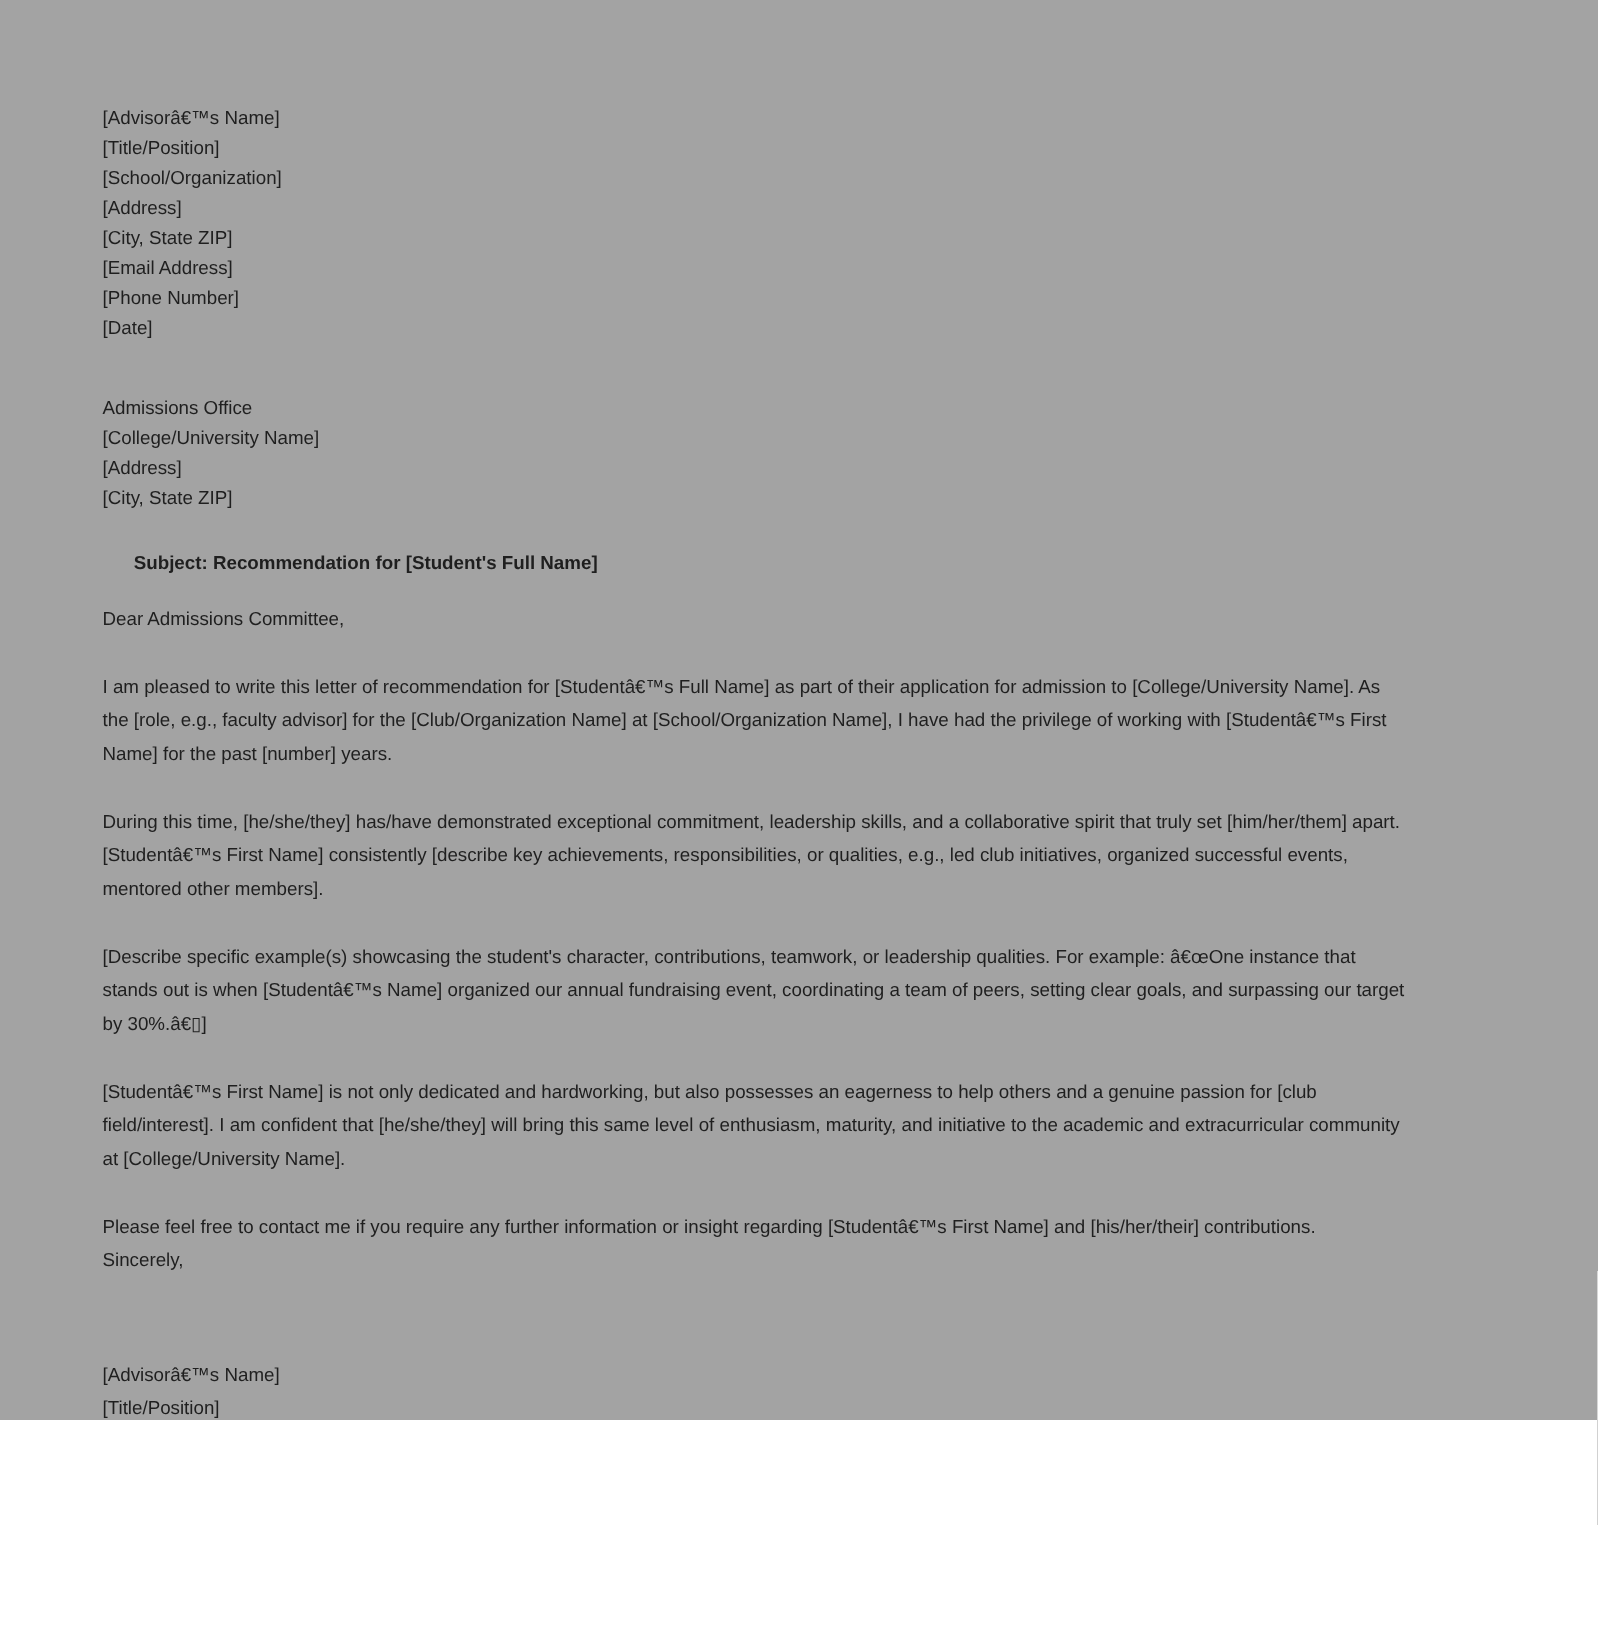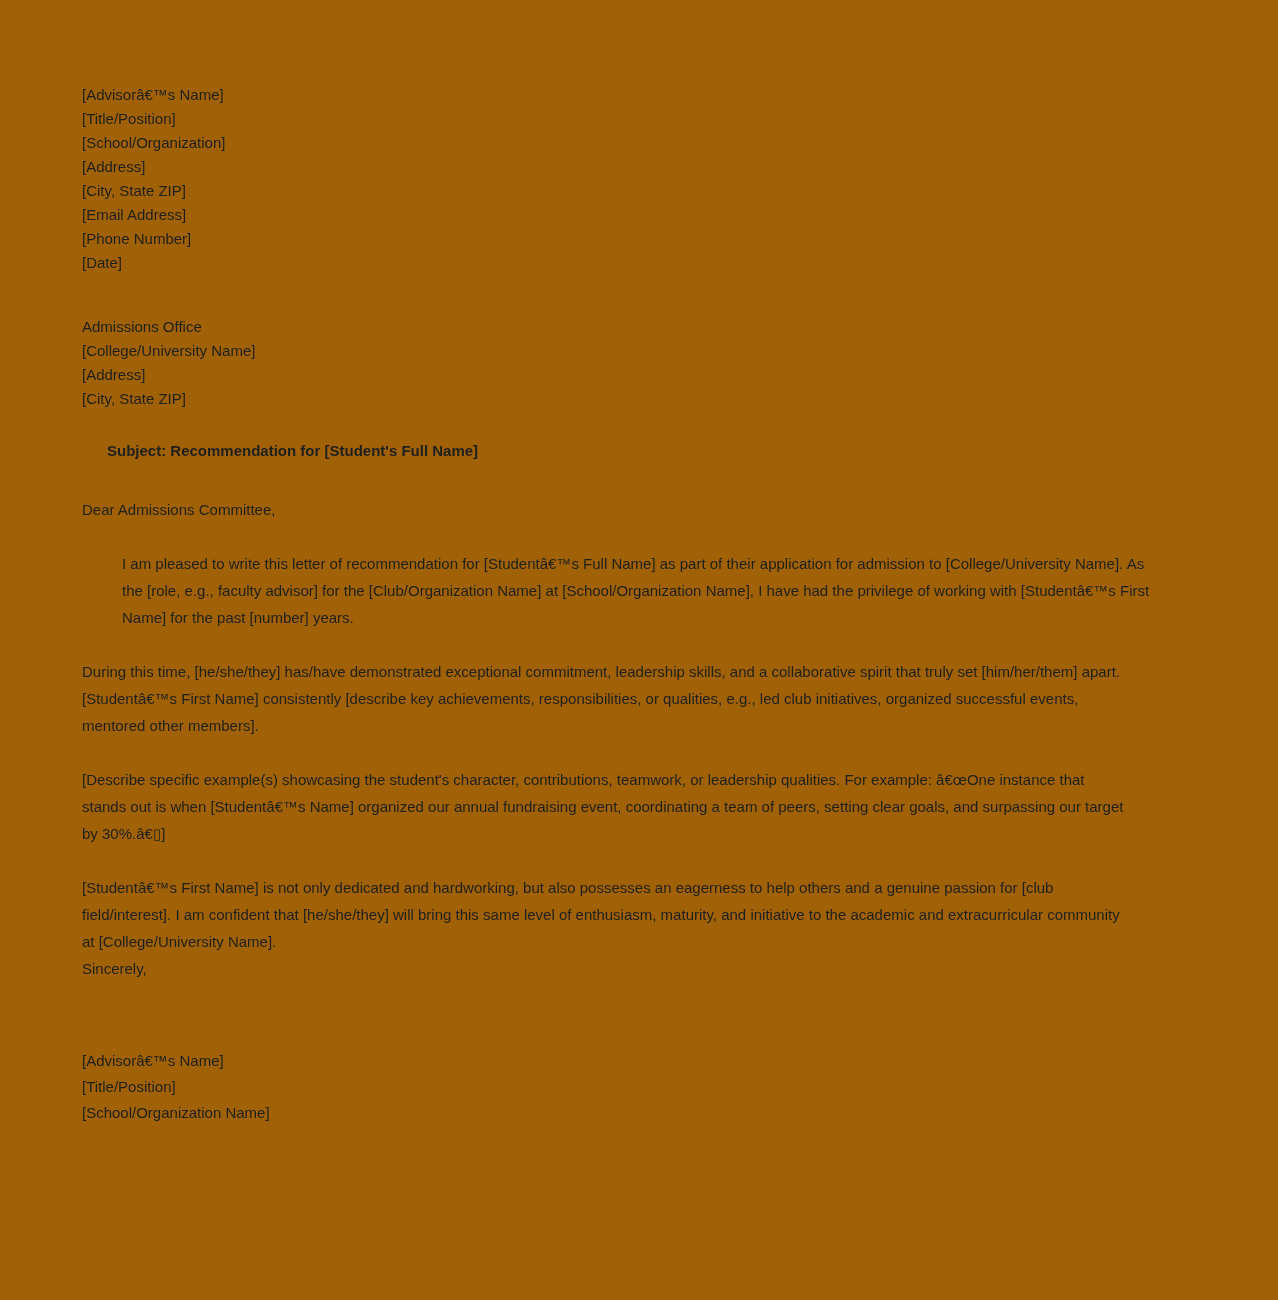--- a/index.html
+++ b/index.html
@@ -3,24 +3,24 @@
 <meta charset="utf-8">
 <style>
   html, body {
     margin: 0;
     padding: 0;
     background: #ffffff;
   }
   .page {
     position: relative;
     width: 1278px;
-    height: 1300px;
+    height: 1136px;
     box-sizing: border-box;
     padding: 83px 82px 0 82px;
-    background: #a16207;
+    background: #a3a3a3;
     font-family: "Liberation Sans", sans-serif;
     font-size: 15px;
     color: #1f1f1f;
     overflow: hidden;
   }
   .lines {
     white-space: pre-line;
   }
   .addr {
     line-height: 24px;
@@ -28,30 +28,29 @@
   .recipient {
     margin-top: 40px;
   }
   .subject {
     margin-top: 28px;
     line-height: 24px;
     font-weight: bold;
     margin-left: 25px;
   }
   .salutation {
-    margin-top: 33px;
+    margin-top: 19px;
     line-height: 27px;
   }
   .para {
     margin: 27px 0 0 0;
     line-height: 27px;
   }
   .para-first {
     margin-top: 27px;
-    margin-left: 40px;
   }
   .closing {
     line-height: 27px;
   }
   .signature {
     margin-top: 66px;
     line-height: 26px;
   }
 </style>
 </head>
@@ -86,20 +85,21 @@
 mentored other members].</div>
 
   <div class="para lines">[Describe specific example(s) showcasing the student's character, contributions, teamwork, or leadership qualities. For example: â€œOne instance that
 stands out is when [Studentâ€™s Name] organized our annual fundraising event, coordinating a team of peers, setting clear goals, and surpassing our target
 by 30%.â€▯]</div>
 
   <div class="para lines">[Studentâ€™s First Name] is not only dedicated and hardworking, but also possesses an eagerness to help others and a genuine passion for [club
 field/interest]. I am confident that [he/she/they] will bring this same level of enthusiasm, maturity, and initiative to the academic and extracurricular community
 at [College/University Name].</div>
 
+  <div class="para lines">Please feel free to contact me if you require any further information or insight regarding [Studentâ€™s First Name] and [his/her/their] contributions.</div>
 
   <div class="closing">Sincerely,</div>
 
   <div class="signature lines">[Advisorâ€™s Name]
 [Title/Position]
 [School/Organization Name]</div>
 
 </div>
 
 </body></html>

